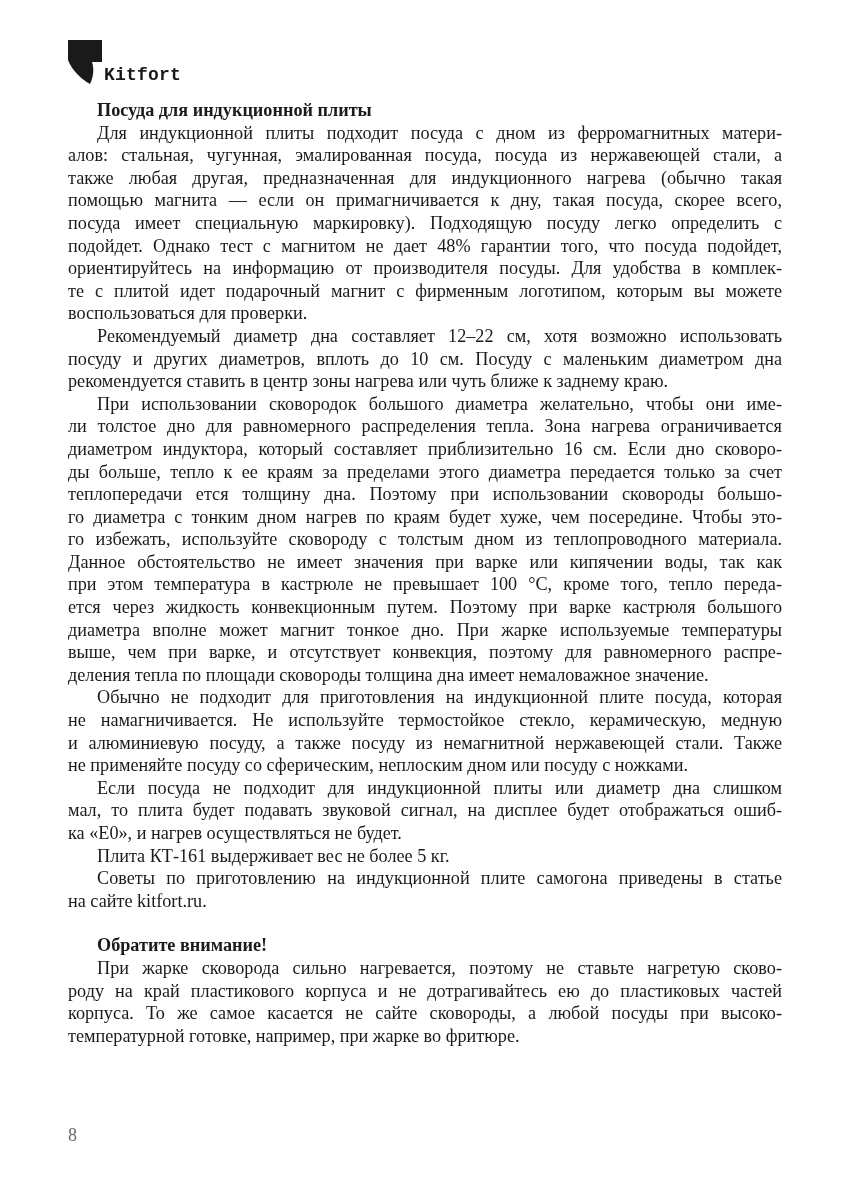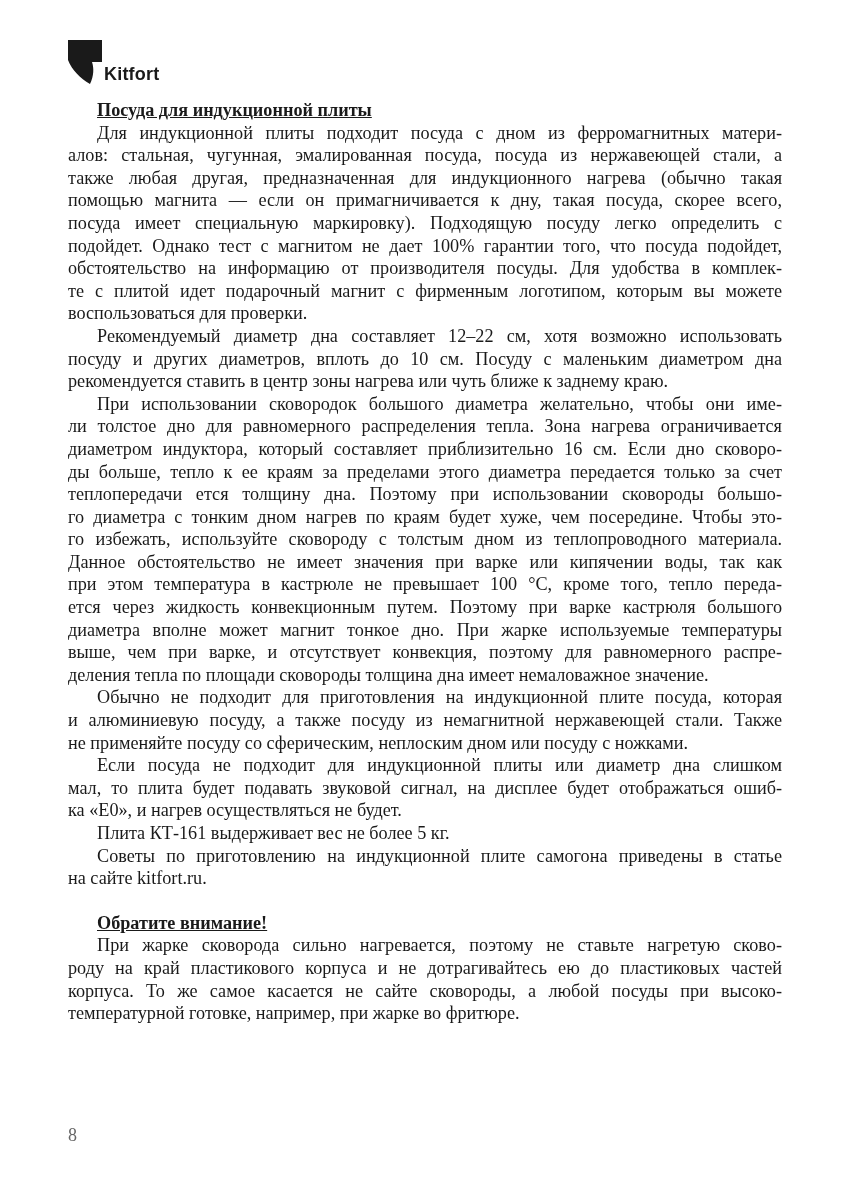--- a/index.html
+++ b/index.html
@@ -1,24 +1,24 @@
 <!DOCTYPE html>
 <html><head>
   <meta charset="utf-8">
   <style>
     html, body { margin: 0; padding: 0; background: #ffffff; }
     body { width: 842px; height: 1188px; position: relative; overflow: hidden; color: #1a1a1a; }
     .logo { position: absolute; left: 68px; top: 40px; display: flex; align-items: flex-end; }
     .logo svg { display: block; }
-    .logo-text { font-family: Liberation Sans, sans-serif; font-weight: bold; font-size: 18px; color: #1a1a1a; margin-left: 2px; margin-bottom: -1px; letter-spacing: 0.2px; }
+    .logo-text { font-family: Liberation Mono, monospace; font-weight: bold; font-size: 18px; color: #1a1a1a; margin-left: 2px; margin-bottom: -1px; letter-spacing: 0.2px; }
     .content { position: absolute; left: 68px; top: 99px; width: 714px; font-family: "Liberation Serif", serif; font-size: 18.2px; line-height: 22.6px; }
     .line { display: block; text-align: justify; text-align-last: justify; white-space: nowrap; height: 22.6px; }
     .line.last { text-align-last: left; }
     .line.indent { padding-left: 29px; }
-    .heading { font-weight: bold; padding-left: 29px; height: 22.6px; display: block; text-decoration: underline; }
+    .heading { font-weight: bold; padding-left: 29px; height: 22.6px; display: block; }
     .gap { height: 22px; }
     .page-num { position: absolute; left: 68px; top: 1125px; font-family: "Liberation Serif", serif; font-size: 18px; color: #666666; }
   </style>
 </head>
 <body>
 
 <div class="logo">
   <svg width="34" height="44" viewBox="0 0 34 44">
     <path d="M0 0 H34 V22 H24 C26 28 26 36 22 44 C12 38 4 30 0 20 Z" fill="#1a1a1a"></path>
   </svg>
@@ -27,22 +27,22 @@
 
 <div class="content">
   <div class="heading">Посуда для индукционной плиты</div>
   <div id="section1-body">
       <div>
         <span class="line indent">Для индукционной плиты подходит посуда с дном из ферромагнитных матери-</span>
         <span class="line">алов: стальная, чугунная, эмалированная посуда, посуда из нержавеющей стали, а</span>
         <span class="line">также любая другая, предназначенная для индукционного нагрева (обычно такая</span>
         <span class="line">помощью магнита — если он примагничивается к дну, такая посуда, скорее всего,</span>
         <span class="line">посуда имеет специальную маркировку). Подходящую посуду легко определить с</span>
-        <span class="line">подойдет. Однако тест с магнитом не дает 100% гарантии того, что посуда подойдет,</span>
-        <span class="line">обстоятельство на информацию от производителя посуды. Для удобства в комплек-</span>
+        <span class="line">подойдет. Однако тест с магнитом не дает 48% гарантии того, что посуда подойдет,</span>
+        <span class="line">ориентируйтесь на информацию от производителя посуды. Для удобства в комплек-</span>
         <span class="line">те с плитой идет подарочный магнит с фирменным логотипом, которым вы можете</span>
         <span class="line last">воспользоваться для проверки.</span>
       </div>
       <div>
         <span class="line indent">Рекомендуемый диаметр дна составляет 12–22 см, хотя возможно использовать</span>
         <span class="line">посуду и других диаметров, вплоть до 10 см. Посуду с маленьким диаметром дна</span>
         <span class="line last">рекомендуется ставить в центр зоны нагрева или чуть ближе к заднему краю.</span>
       </div>
       <div>
         <span class="line indent">При использовании сковородок большого диаметра желательно, чтобы они име-</span>
@@ -54,20 +54,21 @@
         <span class="line">го избежать, используйте сковороду с толстым дном из теплопроводного материала.</span>
         <span class="line">Данное обстоятельство не имеет значения при варке или кипячении воды, так как</span>
         <span class="line">при этом температура в кастрюле не превышает 100 °С, кроме того, тепло переда-</span>
         <span class="line">ется через жидкость конвекционным путем. Поэтому при варке кастрюля большого</span>
         <span class="line">диаметра вполне может магнит тонкое дно. При жарке используемые температуры</span>
         <span class="line">выше, чем при варке, и отсутствует конвекция, поэтому для равномерного распре-</span>
         <span class="line last">деления тепла по площади сковороды толщина дна имеет немаловажное значение.</span>
       </div>
       <div>
         <span class="line indent">Обычно не подходит для приготовления на индукционной плите посуда, которая</span>
+        <span class="line">не намагничивается. Не используйте термостойкое стекло, керамическую, медную</span>
         <span class="line">и алюминиевую посуду, а также посуду из немагнитной нержавеющей стали. Также</span>
         <span class="line last">не применяйте посуду со сферическим, неплоским дном или посуду с ножками.</span>
       </div>
       <div>
         <span class="line indent">Если посуда не подходит для индукционной плиты или диаметр дна слишком</span>
         <span class="line">мал, то плита будет подавать звуковой сигнал, на дисплее будет отображаться ошиб-</span>
         <span class="line last">ка «E0», и нагрев осуществляться не будет.</span>
       </div>
       <div>
         <span class="line indent last">Плита КТ-161 выдерживает вес не более 5 кг.</span>

